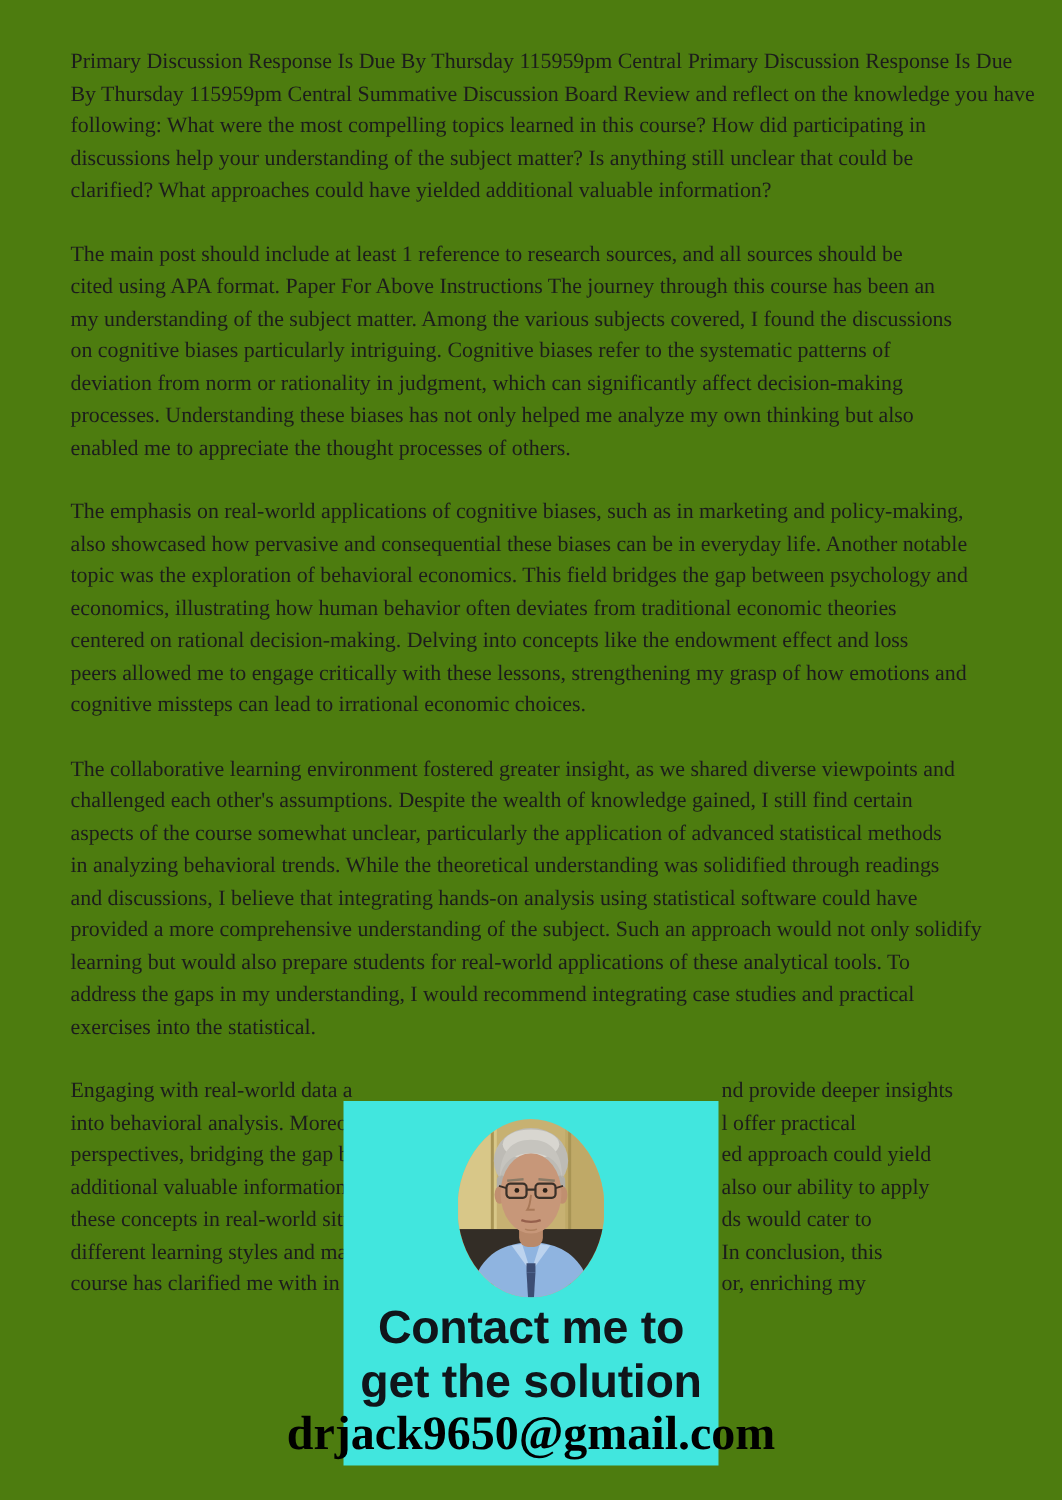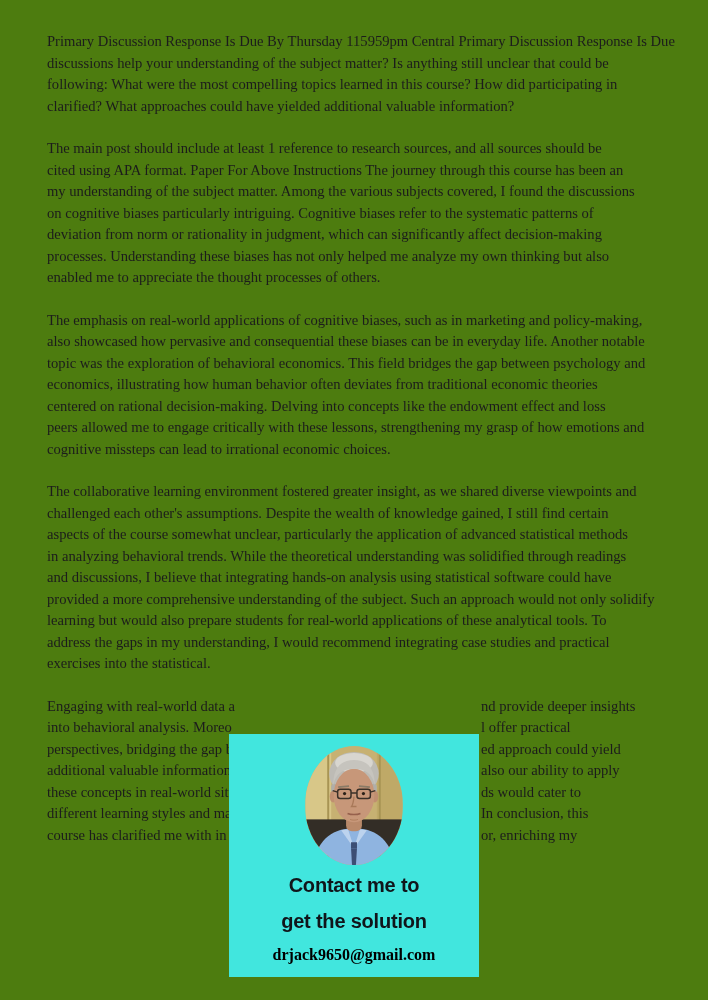--- a/index.html
+++ b/index.html
@@ -22,37 +22,38 @@
     background:#41e6de;
   }
   .portrait {
     width:98px; height:119px; margin-top:12px;
     border-radius:50%; overflow:hidden; flex:none;
   }
   .portrait svg { display:block; width:98px; height:119px; }
   .card-heading {
     margin-top:2px; text-align:center;
     font-family:"Liberation Sans", sans-serif; font-weight:bold;
-    font-size:20px; line-height:36px; color:#10151a; letter-spacing:-0.2px;
+    font-size:31px; line-height:36px; color:#10151a; letter-spacing:-0.2px;
   }
   .card-email {
     margin-top:1px; font-family:"Liberation Serif", serif; font-weight:bold;
-    font-size:16px; line-height:30px; color:#000000;
+    font-size:32px; line-height:30px; color:#000000;
   }
 </style>
 </head>
 <body style="color: rgb(28, 28, 28);">
 
 <div class="page">
 
   <div class="content">
     <div class="para">
         <div class="line">Primary Discussion Response Is Due By Thursday 115959pm Central Primary Discussion Response Is Due</div>
+        <div class="line">By Thursday 115959pm Central Summative Discussion Board Review and reflect on the knowledge you have</div>
+        <div class="line">following: What were the most compelling topics learned in this course? How did participating in</div>
         <div class="line">discussions help your understanding of the subject matter? Is anything still unclear that could be</div>
-        <div class="line">following: What were the most compelling topics learned in this course? How did participating in</div>
         <div class="line">clarified? What approaches could have yielded additional valuable information?</div>
       </div>
     <div class="para">
         <div class="line">The main post should include at least 1 reference to research sources, and all sources should be</div>
         <div class="line">cited using APA format. Paper For Above Instructions The journey through this course has been an</div>
         <div class="line">my understanding of the subject matter. Among the various subjects covered, I found the discussions</div>
         <div class="line">on cognitive biases particularly intriguing. Cognitive biases refer to the systematic patterns of</div>
         <div class="line">deviation from norm or rationality in judgment, which can significantly affect decision-making</div>
         <div class="line">processes. Understanding these biases has not only helped me analyze my own thinking but also</div>
         <div class="line">enabled me to appreciate the thought processes of others.</div>

